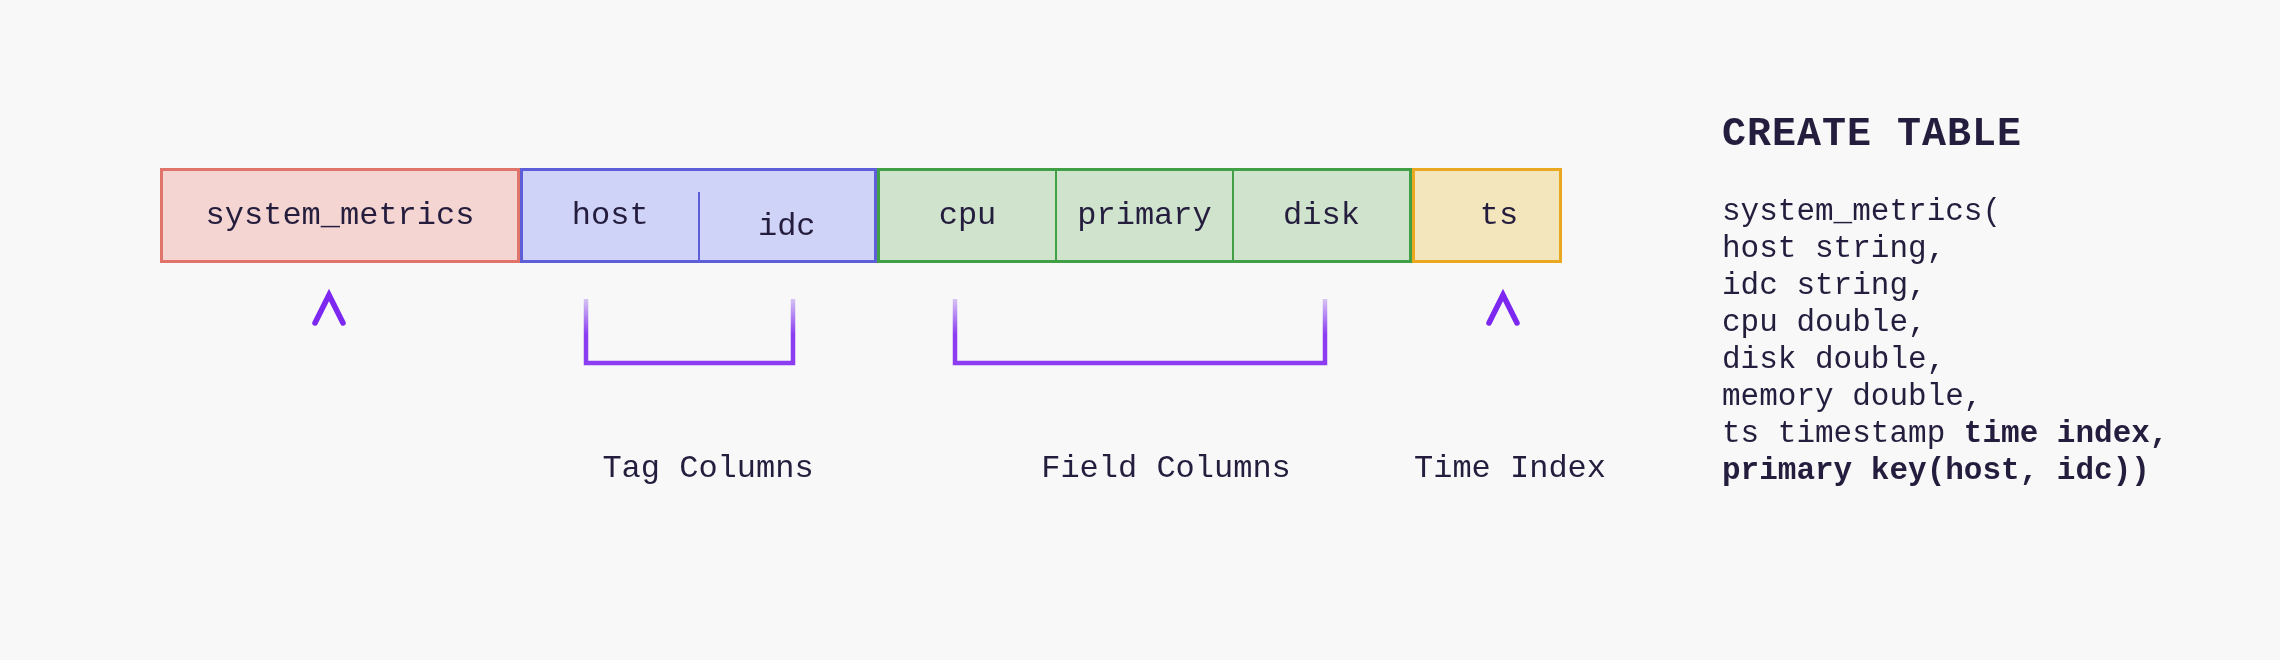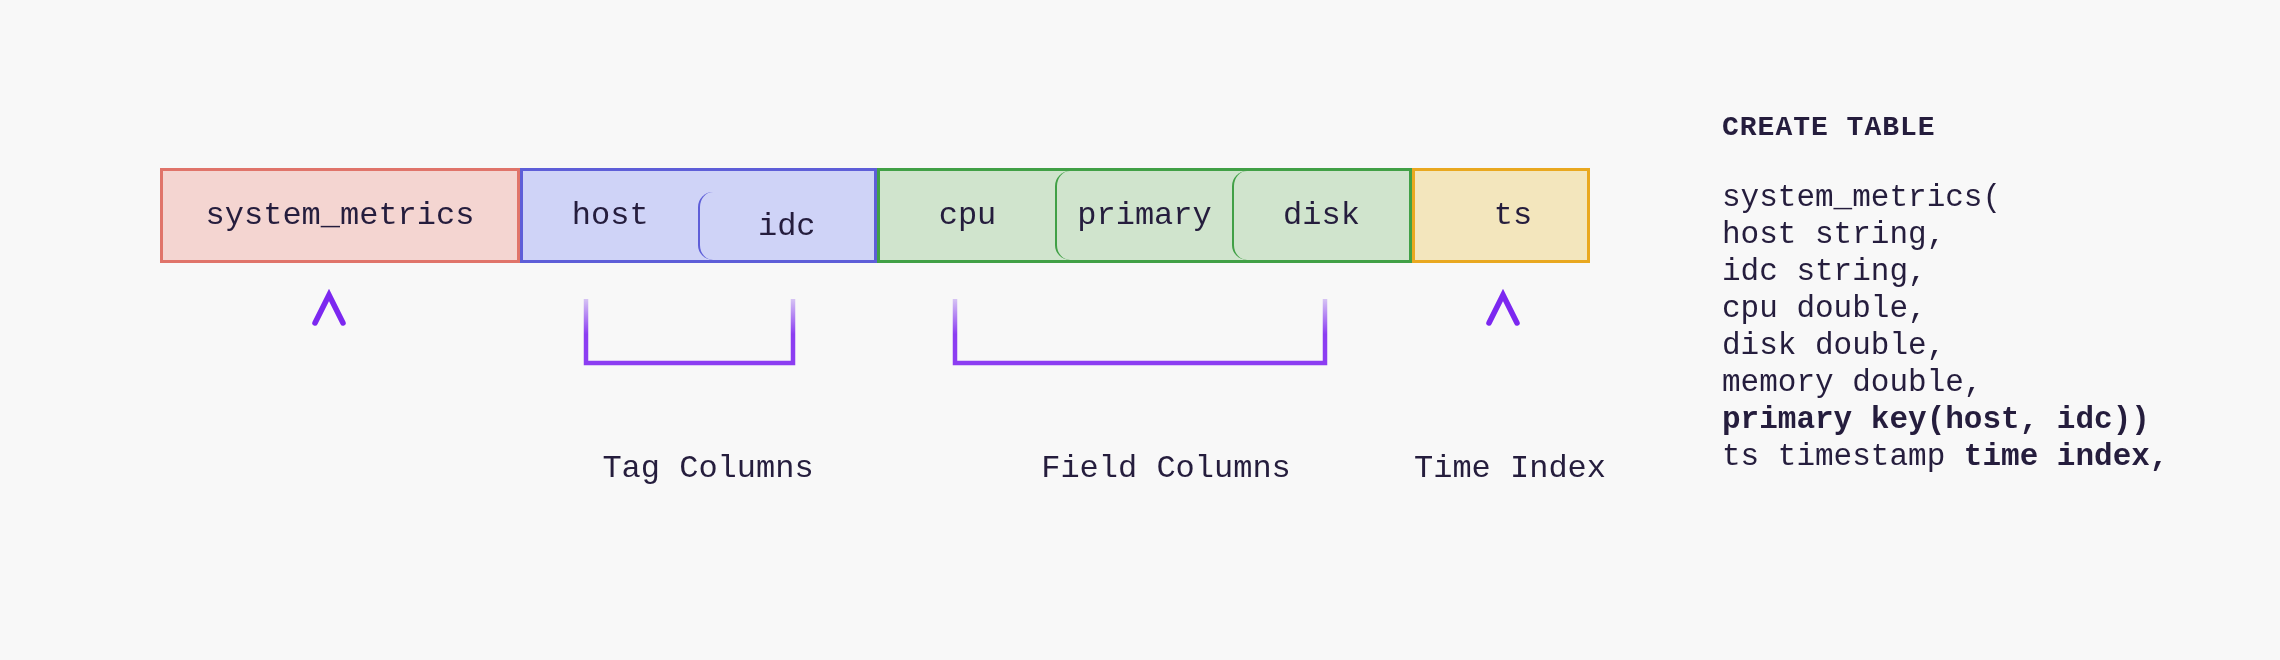--- a/index.html
+++ b/index.html
@@ -25,38 +25,38 @@
     overflow:hidden;
     font-family:"Liberation Mono","DejaVu Sans Mono",monospace;
     color:var(--ink);
   }
   
   .row{position:absolute;left:160px;top:168px;height:95px;display:flex;}
   .group{display:flex;height:95px;}
   .g-measurement{width:360px;border:3px solid var(--measurement-border);background:var(--measurement-fill);}
   .g-tags{width:357px;border:3px solid var(--tag-border);background:var(--tag-fill);text-align:right;}
   .g-fields{width:535px;border:3px solid var(--field-border);background:var(--field-fill);}
-  .g-time{width:178px;border:3px solid var(--time-border);background:var(--time-fill);padding-left:24px;}
+  .g-time{width:150px;border:3px solid var(--time-border);background:var(--time-fill);padding-left:24px;}
   .cell{
     flex:1;display:flex;align-items:center;justify-content:center;
-    font-size:32px;white-space:nowrap;border-radius:15px;
+    font-size:32px;white-space:nowrap;
   }
   .g-tags .cell + .cell{border-left:2px solid var(--tag-border);margin-top:21px;}
   .g-fields .cell + .cell{border-left:2px solid var(--field-border);}
   
   .conn{position:absolute;}
   
   .ann{
     position:absolute;top:452px;
     transform:translateX(-50%);
     font-size:32px;line-height:34px;white-space:nowrap;
   }
   
   .sql{position:absolute;left:1722px;top:112px;width:540px;}
-  .sql-title{font-size:28px;font-weight:700;letter-spacing:1px;white-space:pre;}
+  .sql-title{font-size:40px;font-weight:700;letter-spacing:1px;white-space:pre;}
   .sql-code{margin-top:36px;font-size:31px;line-height:37px;}
   .code-line{white-space:pre;}
   .code-line .b{font-weight:700;}
 </style>
 </head>
 <body>
 
 <div id="canvas">
 
   <div class="row">
@@ -140,18 +140,18 @@
 
   <div class="sql">
     <div class="sql-title">CREATE TABLE</div>
     <div class="sql-code">
       <div class="code-line"><span>system_metrics(</span><span class="b"></span></div>
       <div class="code-line"><span>host string,</span><span class="b"></span></div>
       <div class="code-line"><span>idc string,</span><span class="b"></span></div>
       <div class="code-line"><span>cpu double,</span><span class="b"></span></div>
       <div class="code-line"><span>disk double,</span><span class="b"></span></div>
       <div class="code-line"><span>memory double,</span><span class="b"></span></div>
+      <div class="code-line"><span>ts timestamp </span><span class="b">time index,</span></div>
       <div class="code-line"><span></span><span class="b">primary key(host, idc))</span></div>
-      <div class="code-line"><span>ts timestamp </span><span class="b">time index,</span></div>
     </div>
   </div>
 
 </div>
 
 </body></html>

